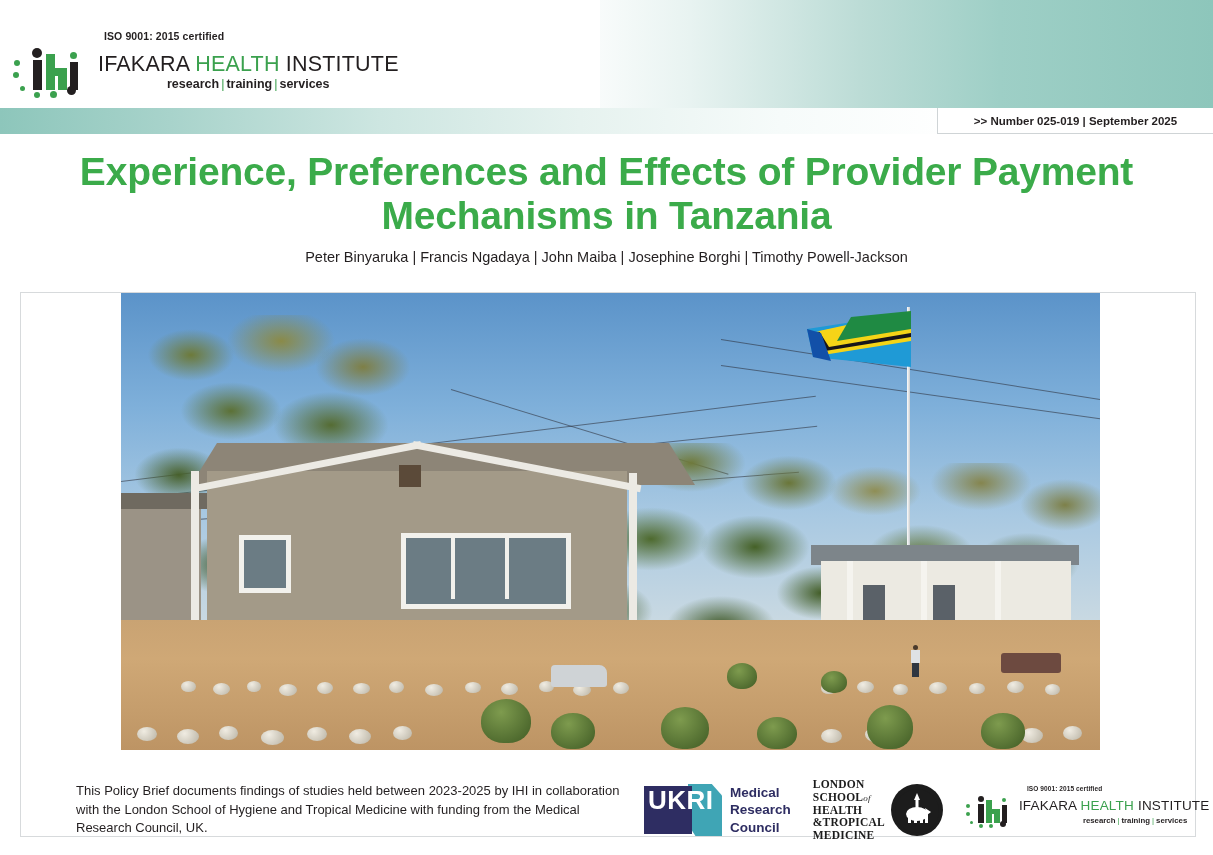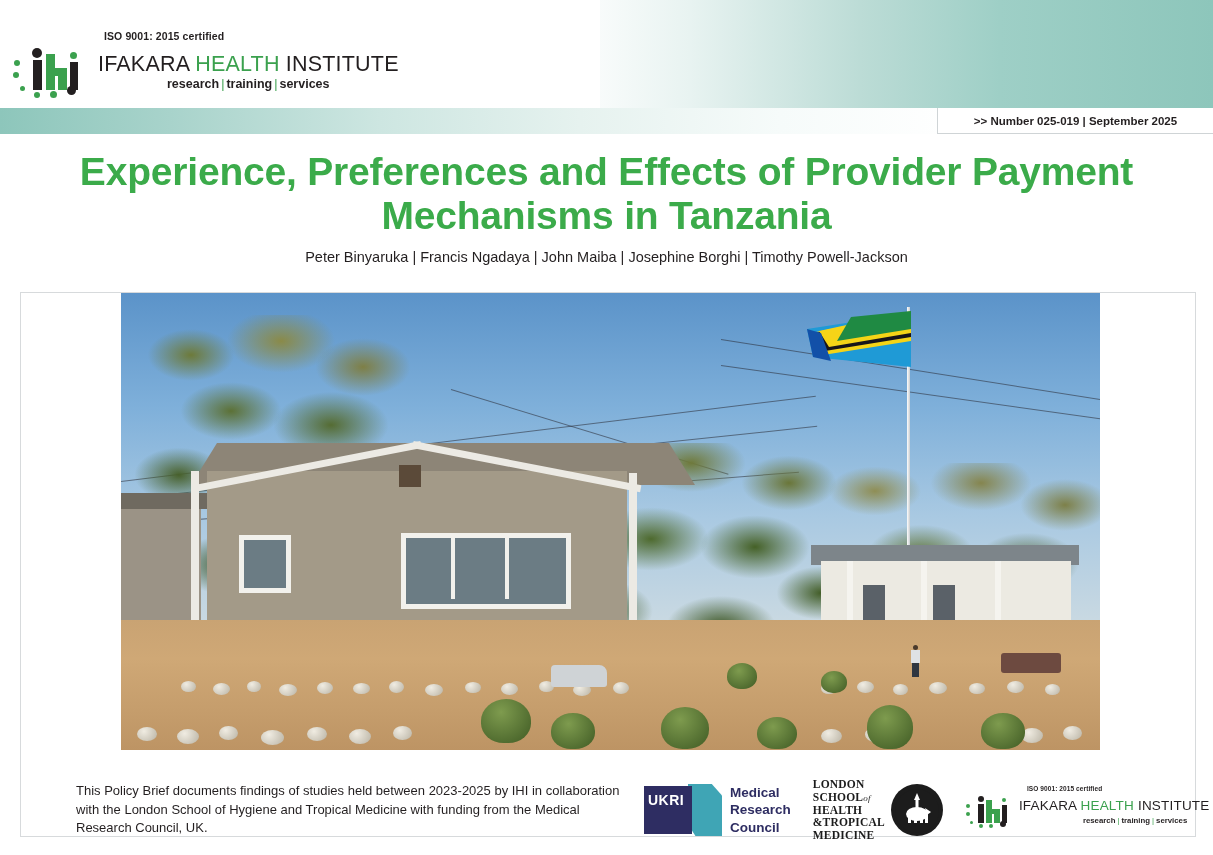--- a/index.html
+++ b/index.html
@@ -299,21 +299,21 @@
   
   .ukri {
     display: flex; align-items: center; gap: 8px;
   }
   .ukri-mark { position: relative; width: 78px; height: 56px; }
   .ukri-sq {
     position: absolute; left: 0; top: 4px;
     width: 48px; height: 48px;
     background: #2e2d62;
     color: #ffffff;
-    font-weight: bold; font-size: 14px;
+    font-weight: bold; font-size: 26px;
     letter-spacing: .5px; line-height: 22px;
     padding: 3px 0 0 4px; box-sizing: border-box;
   }
   .ukri-arrow {
     position: absolute; left: 44px; top: 2px;
     width: 34px; height: 52px;
     background: #3fa5b5;
     clip-path: polygon(0 0, 70% 0, 100% 22%, 100% 100%, 22% 100%, 0 78%);
   }
   .mrc-text {

